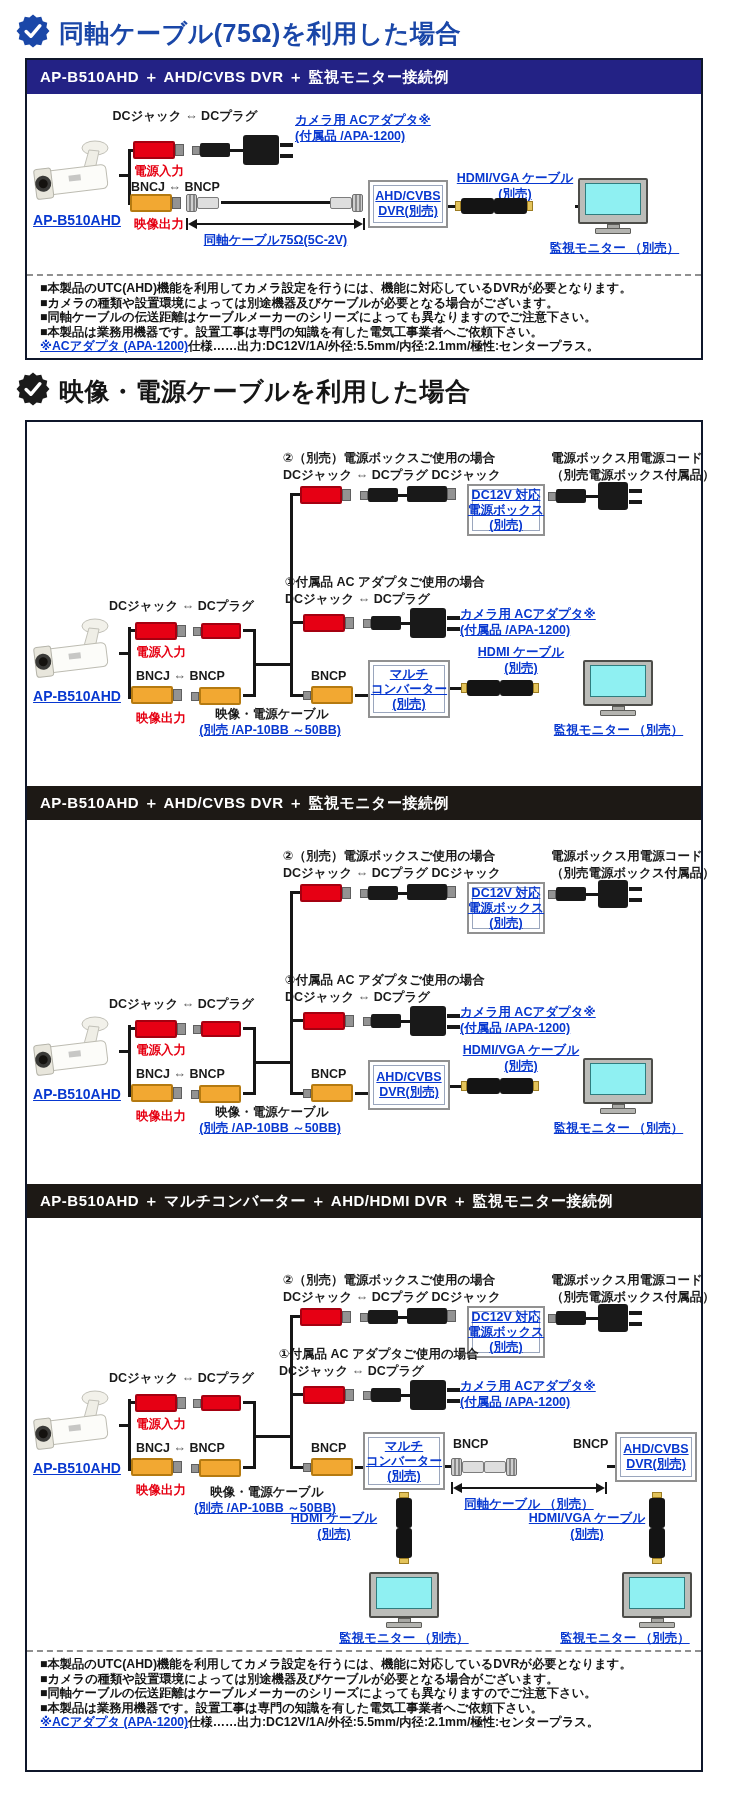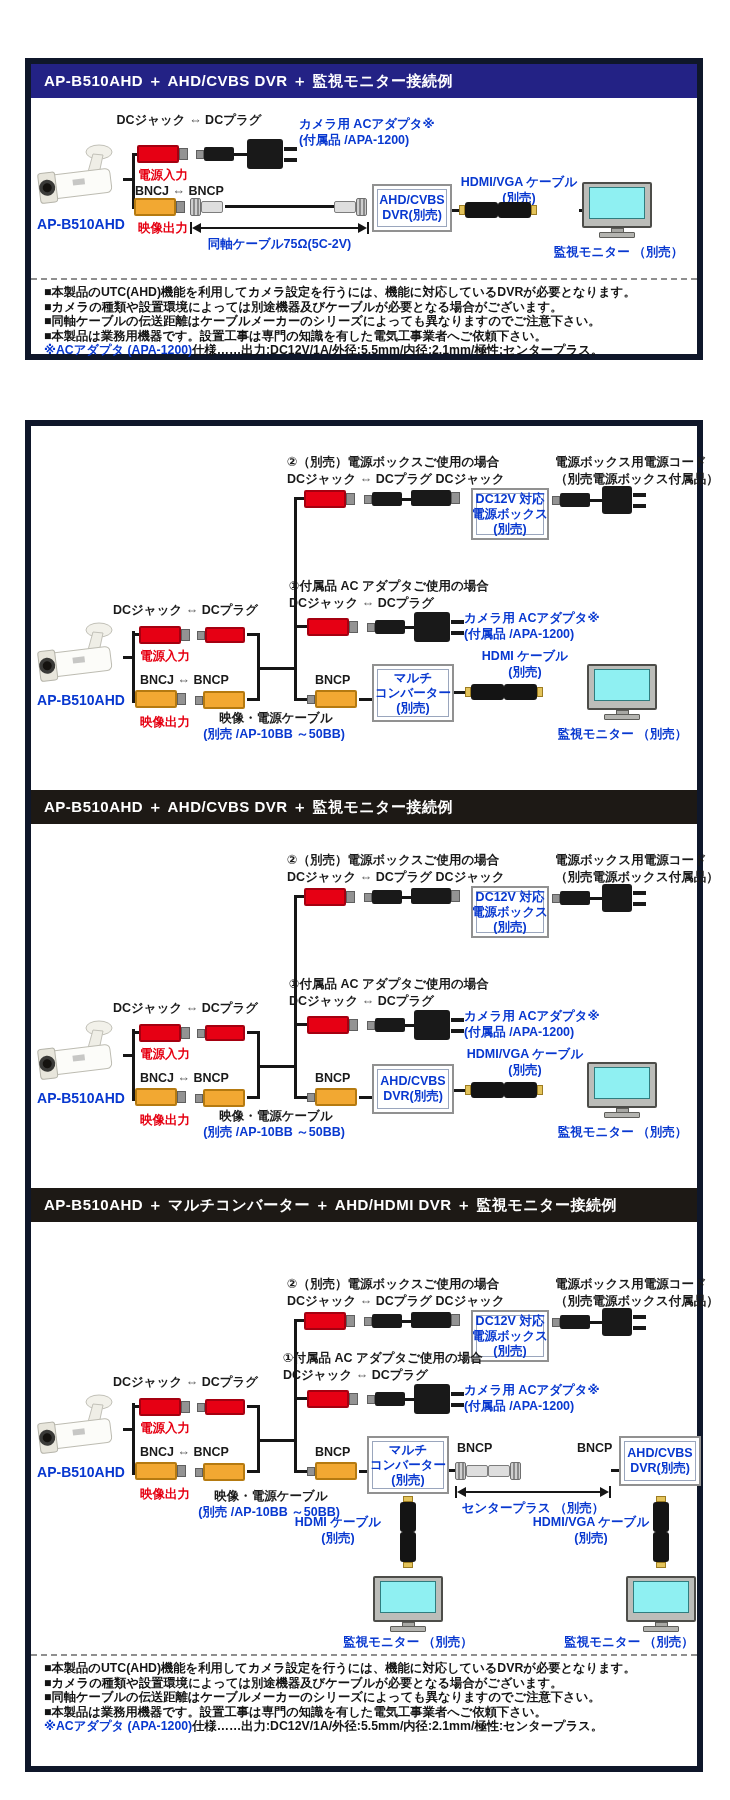--- a/index.html
+++ b/index.html
@@ -1,24 +1,24 @@
 <!DOCTYPE html>
 <html><head>
 <meta charset="utf-8">
 <style>
 *{margin:0;padding:0;box-sizing:border-box}
 body{font-family:"Liberation Sans","DejaVu Sans",sans-serif;background:#fff}
 .page{position:relative;width:730px;height:1800px;background:#fff;overflow:hidden}
 .sec-title{position:absolute;display:flex;align-items:center;gap:9px}
 .sec-title .t{font-weight:bold;font-size:25px;letter-spacing:.5px;white-space:nowrap}
-.frame{position:absolute;width:678px;background:#fff;border:6px solid #0f172a}
+.frame{position:absolute;width:678px;background:#fff;border:2px solid #0f172a}
 .bar{height:34px;padding:0 13px;color:#fff;font-weight:bold;font-size:15px;line-height:34px;letter-spacing:.5px;white-space:nowrap}
 .diagram{position:relative}
 .lbl{position:absolute;font-size:12.5px;font-weight:bold;line-height:16px;color:#1a1a1a;white-space:nowrap}
-.blue{color:#0838d0;}
+.blue{color:#0838d0;text-decoration:underline}
 .red{color:#e60012}
 .ctr{text-align:center}
 .wh{position:absolute;height:3px;background:#161616}
 .wv{position:absolute;width:3px;background:#161616}
 .conn{position:absolute;display:flex;align-items:center}
 .connv{position:absolute;display:flex;flex-direction:column;align-items:center}
 .conn i,.connv i{display:block;flex:none}
 .b-red{width:42px;height:18px;background:#e60014;border:2px solid #a50010;border-radius:2px}
 .b-red2{width:40px;height:16px;background:#e60014;border:2px solid #a50010;border-radius:2px}
 .b-blk{width:30px;height:14px;background:#191919;border-radius:2px}
@@ -53,20 +53,27 @@
 .mon-base{width:36px;height:6px;background:#b4b4b0;border:1px solid #5d5d59;margin:-1px auto 0;border-radius:1px}
 .dash{border-top:2px dashed #8f8f8f}
 .notes{padding:5px 13px 0}
 .notes div{font-size:12.3px;font-weight:bold;line-height:14.6px;color:#141414;white-space:nowrap}
 </style>
 </head>
 <body>
 
 <div class="page">
 
+  <div class="sec-title" style="left:16px;top:14px">
+    <span><svg width="34" height="34" viewBox="0 0 32 32">
+          <polygon points="31.5,16 28.6,19.4 29.4,23.75 25.2,25.2 23.75,29.4 19.4,28.6 16,31.5 12.6,28.6 8.25,29.4 6.8,25.2 2.6,23.75 3.4,19.4 0.5,16 3.4,12.6 2.6,8.25 6.8,6.8 8.25,2.6 12.6,3.4 16,0.5 19.4,3.4 23.75,2.6 25.2,6.8 29.4,8.25 28.6,12.6" fill="#1a47a8"></polygon>
+          <path d="M9.5 16.5 L14 21 L22.5 11" stroke="#fff" stroke-width="3.2" fill="none" stroke-linecap="round" stroke-linejoin="round"></path>
+        </svg></span>
+    <span class="t" style="color:#1a47a8">同軸ケーブル(75Ω)を利用した場合</span>
+  </div>
 
   <div class="frame" style="left:25px;top:58px;height:302px">
     <div class="bar" style="background:#232285">AP-B510AHD ＋  AHD/CVBS DVR ＋ 監視モニター接続例</div>
 
     <div class="diagram" style="height:180px">
       <div class="lbl ctr" style="left:70px;top:14px;width:176px">DCジャック ⇔ DCプラグ</div>
       <div style="position:absolute;left:2px;top:44px">
         <svg width="95" height="64" viewBox="0 0 95 64">
             <ellipse cx="66" cy="10" rx="13" ry="7" fill="#f2f1ea" stroke="#c2c1b8"></ellipse>
             <path d="M60 12 L55 30 L66 32 L70 13 Z" fill="#efeee6" stroke="#c2c1b8"></path>
@@ -155,20 +162,27 @@
     <div class="dash"></div>
     <div class="notes">
       <div>■本製品のUTC(AHD)機能を利用してカメラ設定を行うには、機能に対応しているDVRが必要となります。</div>
       <div>■カメラの種類や設置環境によっては別途機器及びケーブルが必要となる場合がございます。</div>
       <div>■同軸ケーブルの伝送距離はケーブルメーカーのシリーズによっても異なりますのでご注意下さい。</div>
       <div>■本製品は業務用機器です。設置工事は専門の知識を有した電気工事業者へご依頼下さい。</div>
       <div><span class="blue">※ACアダプタ (APA-1200)</span><span>仕様……出力:DC12V/1A/外径:5.5mm/内径:2.1mm/極性:センタープラス。</span></div>
     </div>
   </div>
 
+  <div class="sec-title" style="left:16px;top:372px">
+    <span><svg width="34" height="34" viewBox="0 0 32 32">
+          <polygon points="31.5,16 28.6,19.4 29.4,23.75 25.2,25.2 23.75,29.4 19.4,28.6 16,31.5 12.6,28.6 8.25,29.4 6.8,25.2 2.6,23.75 3.4,19.4 0.5,16 3.4,12.6 2.6,8.25 6.8,6.8 8.25,2.6 12.6,3.4 16,0.5 19.4,3.4 23.75,2.6 25.2,6.8 29.4,8.25 28.6,12.6" fill="#1b1b1b"></polygon>
+          <path d="M9.5 16.5 L14 21 L22.5 11" stroke="#fff" stroke-width="3.2" fill="none" stroke-linecap="round" stroke-linejoin="round"></path>
+        </svg></span>
+    <span class="t" style="color:#161616">映像・電源ケーブルを利用した場合</span>
+  </div>
 
   <div class="frame" style="left:25px;top:420px;height:1352px">
 
     <div class="diagram" style="height:364px">
 
       <div class="lbl" style="left:256px;top:28px">②（別売）電源ボックスご使用の場合</div>
       <div class="lbl" style="left:256px;top:45px">DCジャック ⇔ DCプラグ DCジャック</div>
       <div class="conn" style="left:273px;top:64px">
           <i class="b-red"></i>
           <i class="t-gray"></i>
@@ -583,21 +597,21 @@
             <span class="blue">DVR(別売)</span>
           </div>
         </div>
       <div class="measure" style="left:424px;top:264px;width:156px">
           <i class="m-bar"></i>
           <i class="m-l"></i>
           <i class="m-line"></i>
           <i class="m-r"></i>
           <i class="m-bar"></i>
         </div>
-      <div class="lbl blue ctr" style="left:424px;top:278px;width:156px">センタープラス （別売）</div>
+      <div class="lbl blue ctr" style="left:424px;top:278px;width:156px">同軸ケーブル （別売）</div>
 
       <div class="lbl blue ctr" style="left:252px;top:292px;width:110px">HDMI ケーブル</div>
       <div class="lbl blue ctr" style="left:252px;top:308px;width:110px">(別売)</div>
       <div class="connv" style="left:369px;top:274px;height:78px">
           <i class="v-tip"></i>
           <i class="v-conn"></i>
           <i class="v-line"></i>
           <i class="v-conn"></i>
           <i class="v-tip"></i>
         </div>

